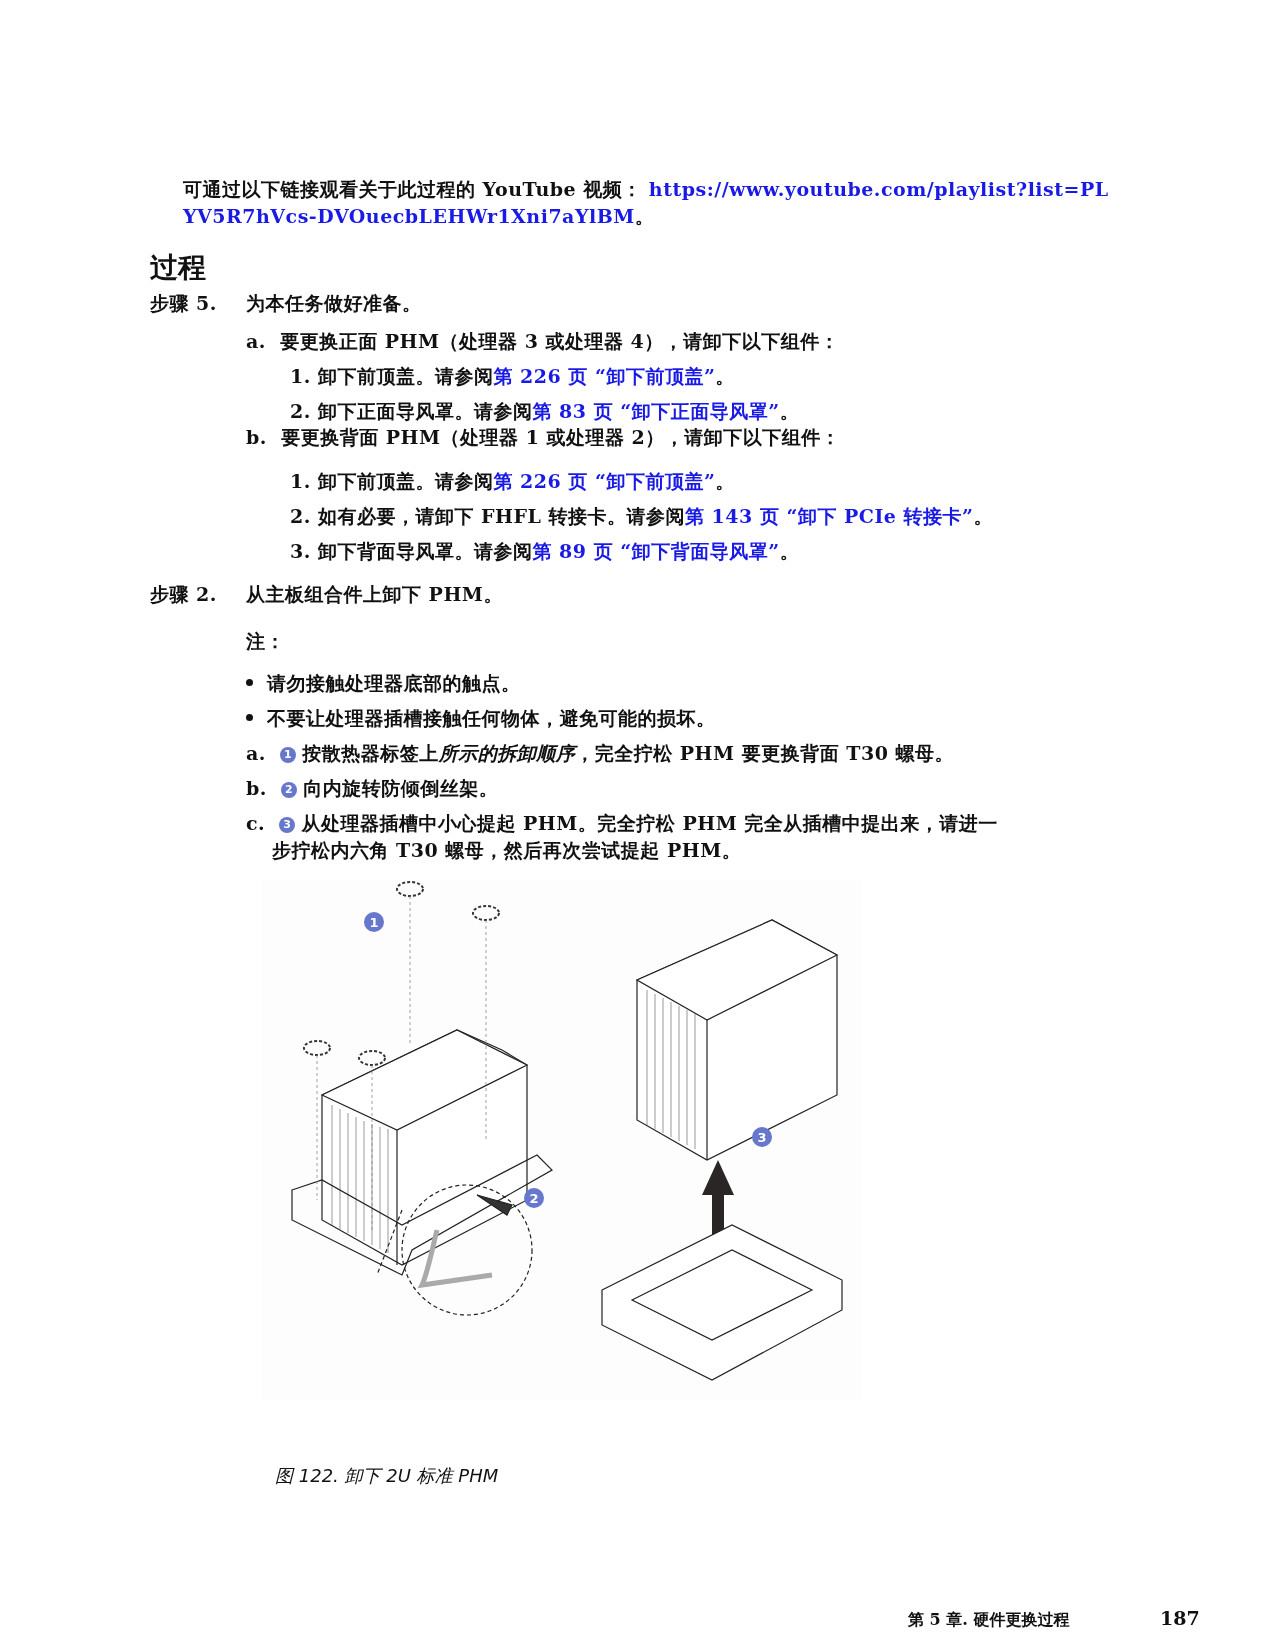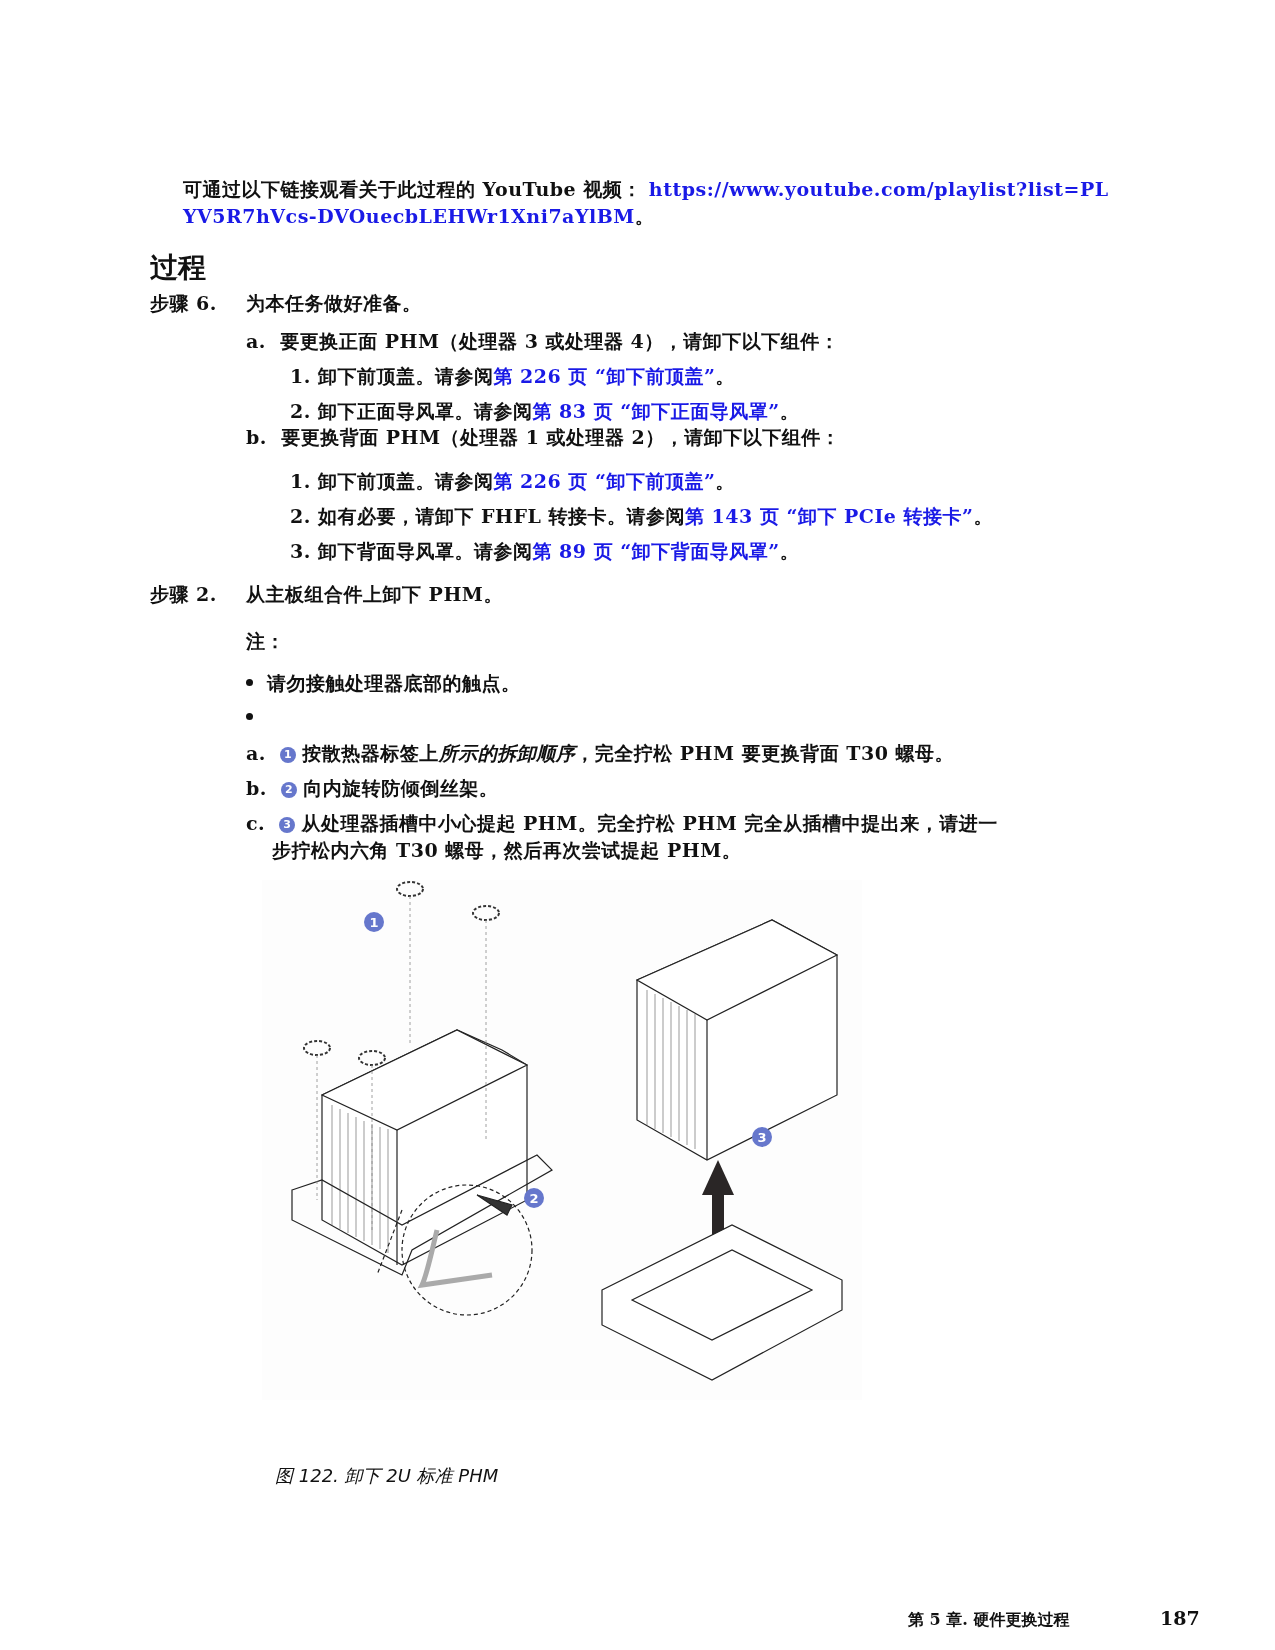--- a/index.html
+++ b/index.html
@@ -27,21 +27,21 @@
 <div class="abs txt" style="left:183px;top:138px;">
   <span>可通过以下链接观看关于此过程的 YouTube 视频：</span>
   <span class="link">https://www.youtube.com/playlist?list=PL</span>
 </div>
 <div class="abs txt" style="left:183px;top:165px;">
   <span class="link">YV5R7hVcs-DVOuecbLEHWr1Xni7aYlBM</span><span>。</span>
 </div>
 
 <div class="abs heading" style="left:150px;top:210px;">过程</div>
 
-<div class="abs txt" style="left:150px;top:252px;">步骤 6.</div>
+<div class="abs txt" style="left:150px;top:252px;">步骤 5.</div>
 <div class="abs txt" style="left:246px;top:252px;">为本任务做好准备。</div>
 
 <div class="abs txt" style="left:246px;top:290px;">
   <span>a.</span>&nbsp;
   <span>要更换正面 PHM（处理器 3 或处理器 4），请卸下以下组件：</span>
 </div>
 <div class="abs txt" style="left:290px;top:325px;">
   <span>1.</span>
   <span>卸下前顶盖。请参阅</span><span class="link">第 226 页 “卸下前顶盖”</span><span>。</span>
 </div>
@@ -68,21 +68,21 @@
 </div>
 
 <div class="abs txt" style="left:150px;top:543px;">步骤 2.</div>
 <div class="abs txt" style="left:246px;top:543px;">从主板组合件上卸下 PHM。</div>
 <div class="abs txt" style="left:246px;top:590px;">注：</div>
 
 <div class="abs txt" style="left:246px;top:632px;">
   <span class="bullet"></span><span>请勿接触处理器底部的触点。</span>
 </div>
 <div class="abs txt" style="left:246px;top:667px;">
-  <span class="bullet"></span>
+  <span class="bullet"></span><span>不要让处理器插槽接触任何物体，避免可能的损坏。</span>
 </div>
 
 <div class="abs txt" style="left:246px;top:702px;">
   <span>a.</span>&nbsp;
   <span class="badge">1</span><span>按散热器标签上</span><span class="ital">所示的拆卸顺序</span><span>，完全拧松 PHM 要更换背面 T30 螺母。</span>
 </div>
 <div class="abs txt" style="left:246px;top:737px;">
   <span>b.</span>&nbsp;
   <span class="badge">2</span><span>向内旋转防倾倒丝架。</span>
 </div>

